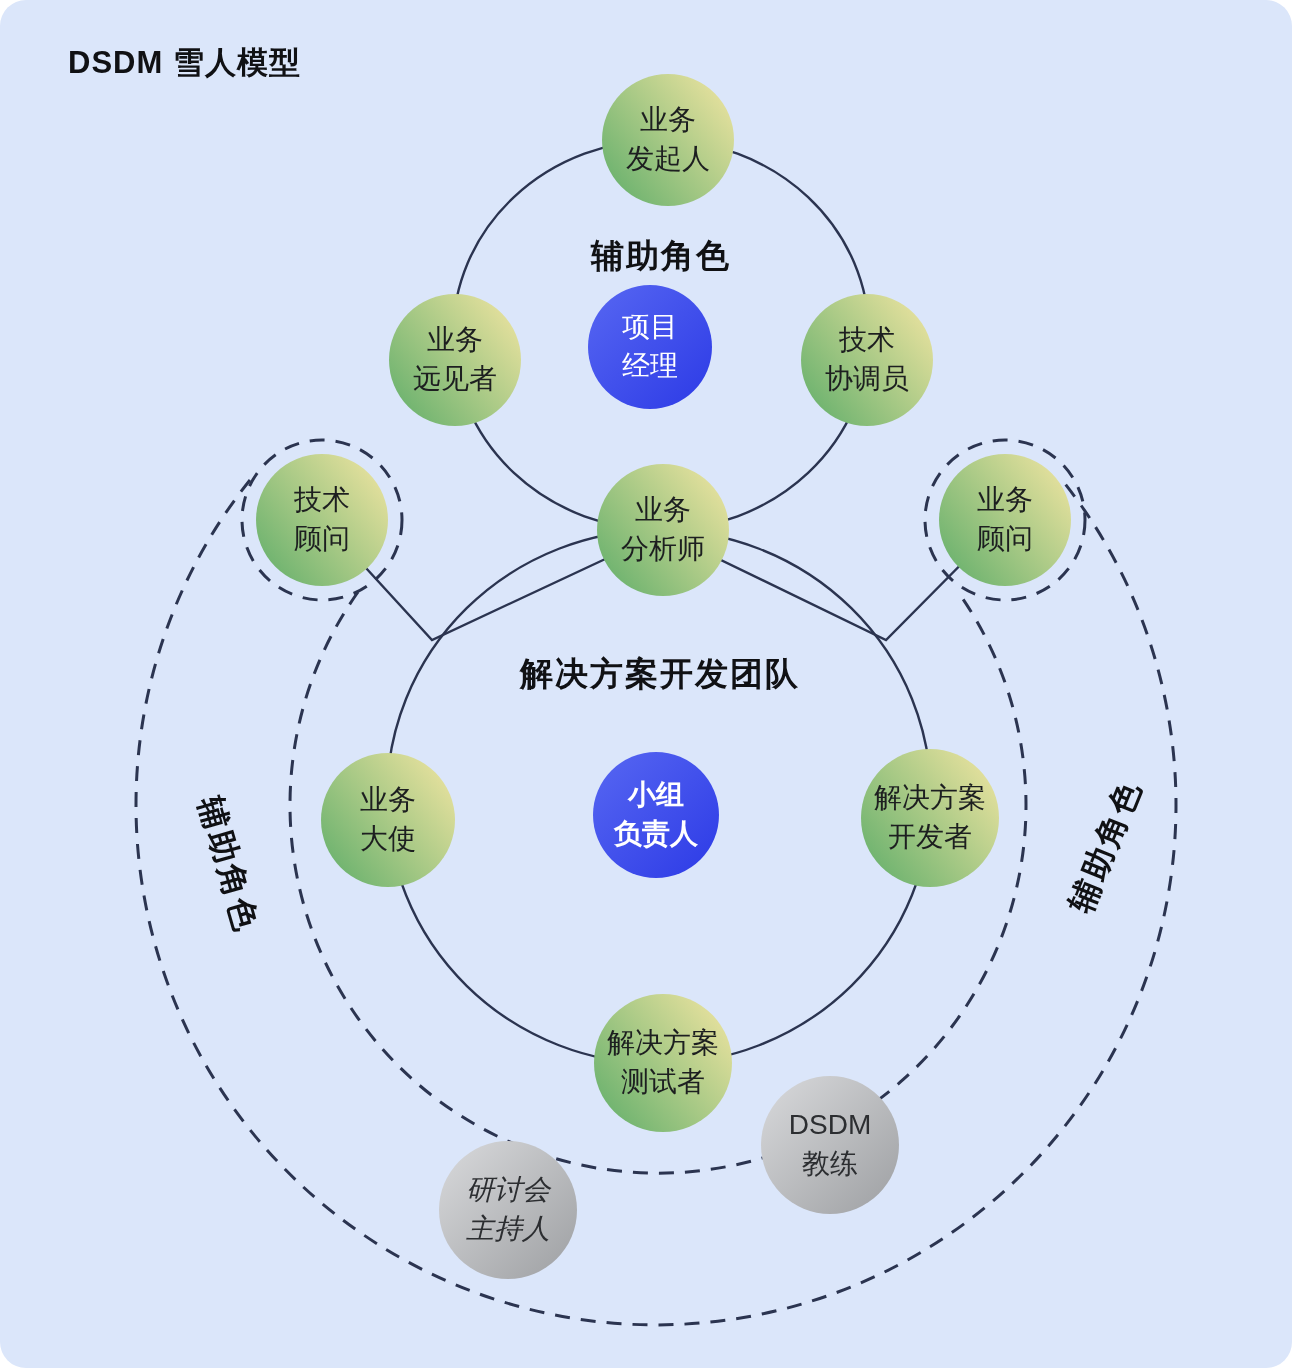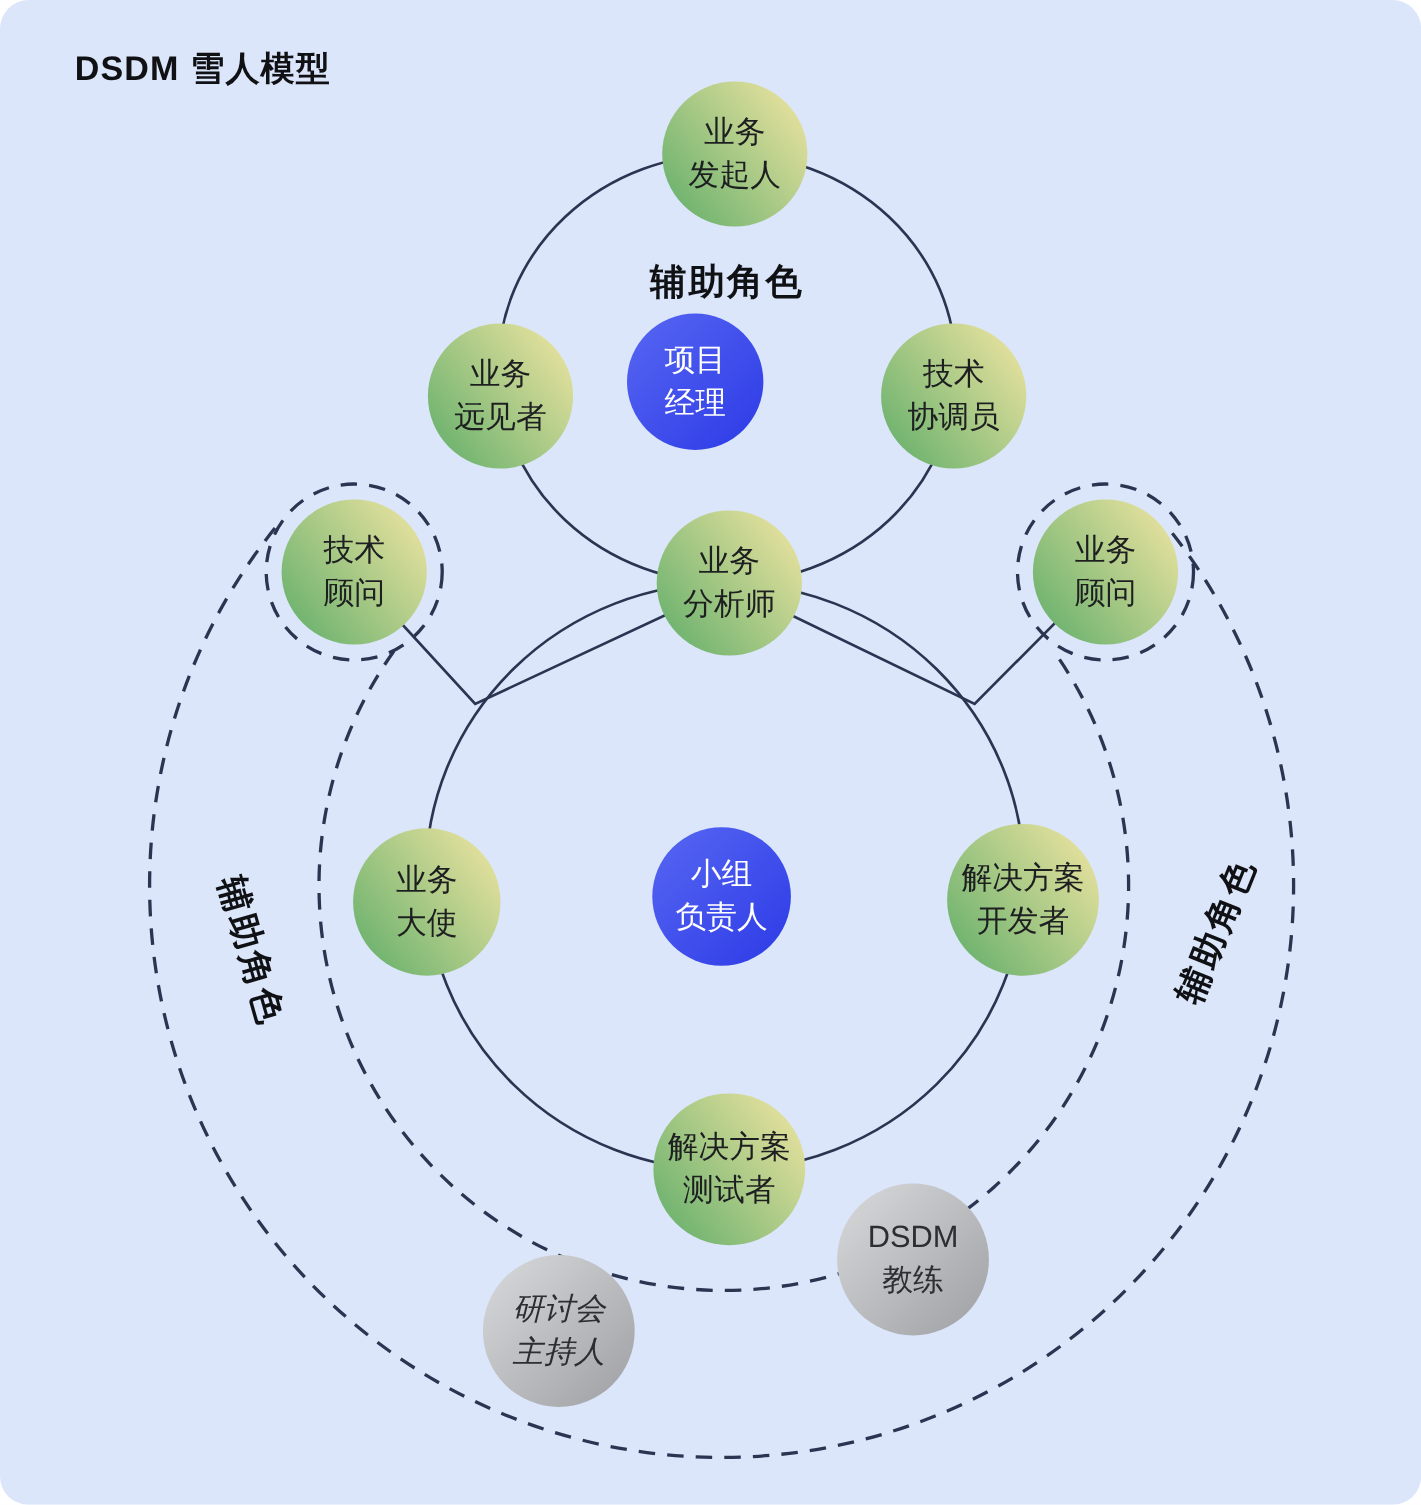--- a/index.html
+++ b/index.html
@@ -72,43 +72,44 @@
     <circle class="dashed" cx="1005" cy="520" r="80"></circle>
 
     <path class="dashed" d="M 358 592 A 368 368 0 1 0 958 592"></path>
     <path class="dashed" d="M 250 480 A 520 520 0 1 0 1062 480"></path>
   </svg>
 
   <div class="main-title">DSDM 雪人模型</div>
 
   <div class="section-title project">辅助角色</div>
 
+  <div class="section-title team">解决方案开发团队</div>
 
   <div class="side-label left">辅助角色</div>
 
   <div class="side-label right">辅助角色</div>
 
   <div id="nodes-layer">
       <div class="node green" style="left: 602px; top: 74px; width: 132px; height: 132px;"><span>业务
 发起人</span></div>
       <div class="node green" style="left: 389px; top: 294px; width: 132px; height: 132px;"><span>业务
 远见者</span></div>
-      <div class="node blue" style="left: 570px; top: 285px; width: 124px; height: 124px;"><span>项目
+      <div class="node blue" style="left: 588px; top: 285px; width: 124px; height: 124px;"><span>项目
 经理</span></div>
       <div class="node green" style="left: 801px; top: 294px; width: 132px; height: 132px;"><span>技术
 协调员</span></div>
       <div class="node green" style="left: 597px; top: 464px; width: 132px; height: 132px;"><span>业务
 分析师</span></div>
       <div class="node green" style="left: 256px; top: 454px; width: 132px; height: 132px;"><span>技术
 顾问</span></div>
       <div class="node green" style="left: 939px; top: 454px; width: 132px; height: 132px;"><span>业务
 顾问</span></div>
       <div class="node green" style="left: 321px; top: 753px; width: 134px; height: 134px;"><span>业务
 大使</span></div>
-      <div class="node blue" style="left: 593px; top: 752px; width: 126px; height: 126px;"><span>小组
+      <div class="node blue" style="left: 593px; top: 752px; width: 126px; height: 126px; font-weight: bold;"><span>小组
 负责人</span></div>
       <div class="node green" style="left: 861px; top: 749px; width: 138px; height: 138px;"><span>解决方案
 开发者</span></div>
       <div class="node green" style="left: 594px; top: 994px; width: 138px; height: 138px;"><span>解决方案
 测试者</span></div>
       <div class="node gray" style="left: 439px; top: 1141px; width: 138px; height: 138px; font-style: italic;"><span>研讨会
 主持人</span></div>
       <div class="node gray" style="left: 761px; top: 1076px; width: 138px; height: 138px;"><span>DSDM
 教练</span></div>
     </div>

